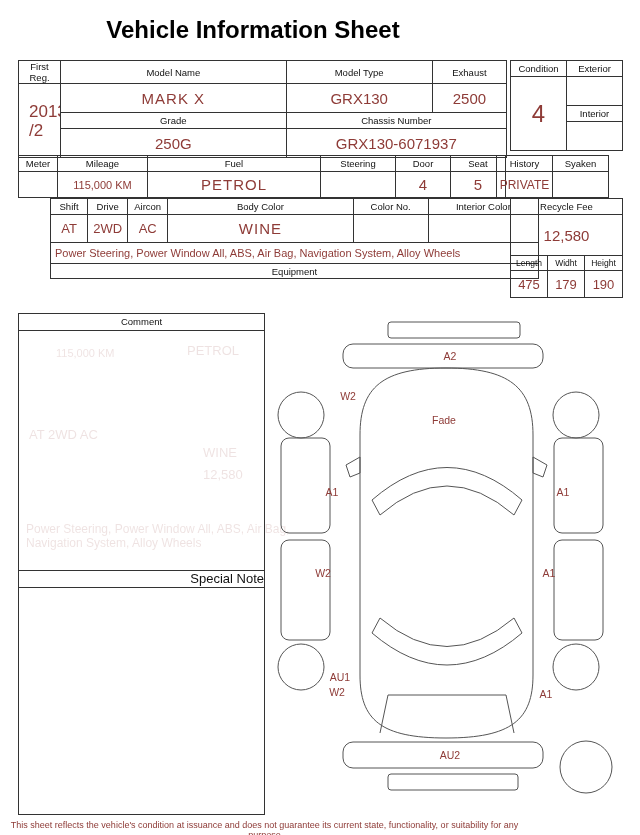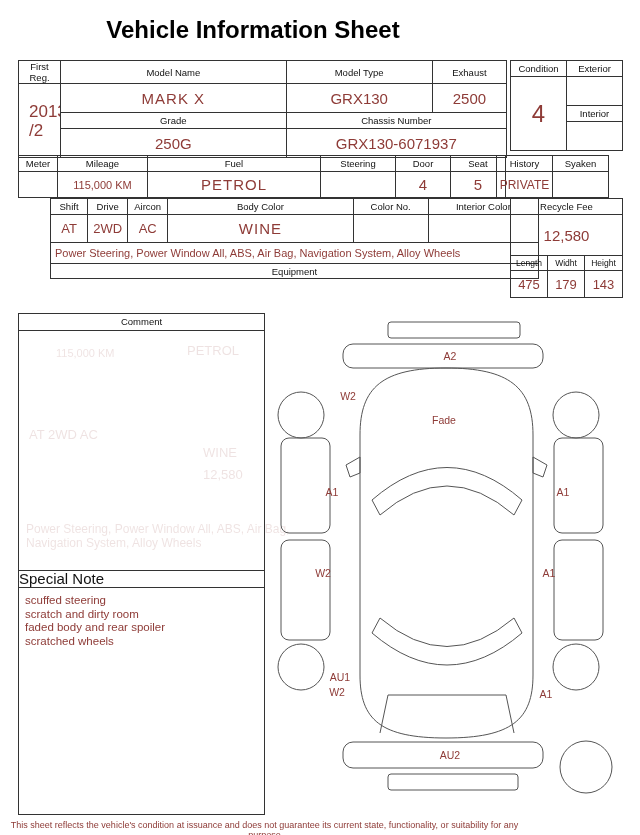--- a/index.html
+++ b/index.html
@@ -15,21 +15,21 @@
   .fs17{font-size:17px;} .fs15{font-size:15px;} .fs13{font-size:13px;}
   .fs11{font-size:11px;} .fs10{font-size:12px;} .fs24{font-size:24px;}
   .h28{height:28px;} .h27{height:27px;} .h26{height:26px;} .h25{height:25px;}
   .h40{height:40px;} .h20{height:20px;} .h14{height:14px;}
   .sp1{letter-spacing:1px;}
   .left{text-align:left;padding-left:4px;}
   .firstreg{text-align:left;padding-left:10px;line-height:19px;}
   .panel{left:18px;top:313px;width:245px;height:500px;border:1px solid #333;}
   .panel-hdr{height:16px;line-height:16px;text-align:center;font-size:9.5px;color:#111;
              border-bottom:1px solid #333;}
-  .special-hdr{height:16px;line-height:16px;text-align:left;font-size:15px;color:#111;
+  .special-hdr{height:16px;line-height:16px;text-align:right;font-size:13px;color:#111;
              border-top:1px solid #333;border-bottom:1px solid #333;}
   .comment-area{position:relative;height:239px;}
   .ghost{position:absolute;color:#8e3b37;opacity:0.14;white-space:nowrap;}
   .notes{padding:6px 6px;font-size:11.5px;line-height:13.5px;color:#8e3b37;}
   .diagram{left:268px;top:315px;width:362px;height:500px;}
   svg .outline{fill:none;stroke:#555;stroke-width:1;}
   svg text{fill:#8e3b37;font-size:10.5px;font-family:"Liberation Sans",sans-serif;}
   .footer{top:820px;left:0;width:529px;text-align:center;font-size:9px;color:#8e3b37;}
 </style>
 </head>
@@ -191,43 +191,37 @@
       <td class="val fs15 h40" colspan="3">12,580</td>
     </tr>
     <tr>
       <td class="hdr-sm">Length</td>
       <td class="hdr-sm">Widht</td>
       <td class="hdr-sm">Height</td>
     </tr>
     <tr>
       <td class="val fs13 h26">475</td>
       <td class="val fs13 h26">179</td>
-      <td class="val fs13 h26">143</td>
+      <td class="val fs13 h26">190</td>
     </tr>
   </tbody>
     </table>
 
   <div class="abs panel">
     <div class="panel-hdr">Comment</div>
     <div class="comment-area">
       <div class="ghost fs11" style="left:37px;top:16px;">115,000 KM</div>
       <div class="ghost fs13" style="left:168px;top:12px;">PETROL</div>
       <div class="ghost fs13" style="left:10px;top:96px;">AT  2WD  AC</div>
       <div class="ghost fs13" style="left:184px;top:114px;">WINE</div>
       <div class="ghost fs13" style="left:184px;top:136px;">12,580</div>
       <div class="ghost fs10" style="left:7px;top:191px;">Power Steering, Power Window All, ABS, Air Bag,</div>
       <div class="ghost fs10" style="left:7px;top:205px;">Navigation System, Alloy Wheels</div>
     </div>
     <div class="special-hdr">Special Note</div>
-    <div class="notes">
-      <div>scuffed steering</div>
-      <div>scratch and dirty room</div>
-      <div>faded body and rear spoiler</div>
-      <div>scratched wheels</div>
-    </div>
   </div>
 
   <div class="abs diagram">
     <svg width="362" height="500" viewBox="0 0 362 500">
 
       <rect class="outline" x="120" y="7" width="132" height="16" rx="3"></rect>
 
       <rect class="outline" x="75" y="29" width="200" height="24" rx="10"></rect>
 
       <path class="outline" d="M 92,120 C 92,72 115,53 178,53 C 241,53 265,72 265,120 L 265,360 C 265,405 243,423 178,423 C 113,423 92,405 92,360 Z"></path>

